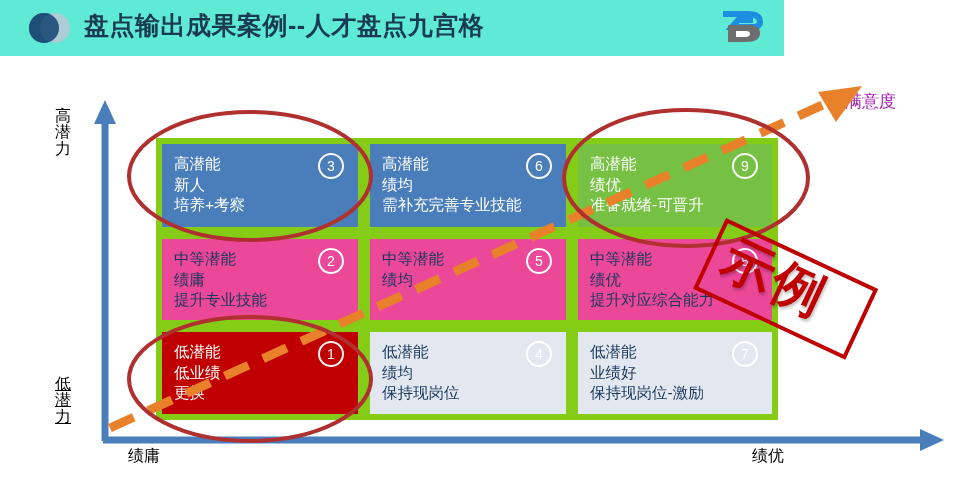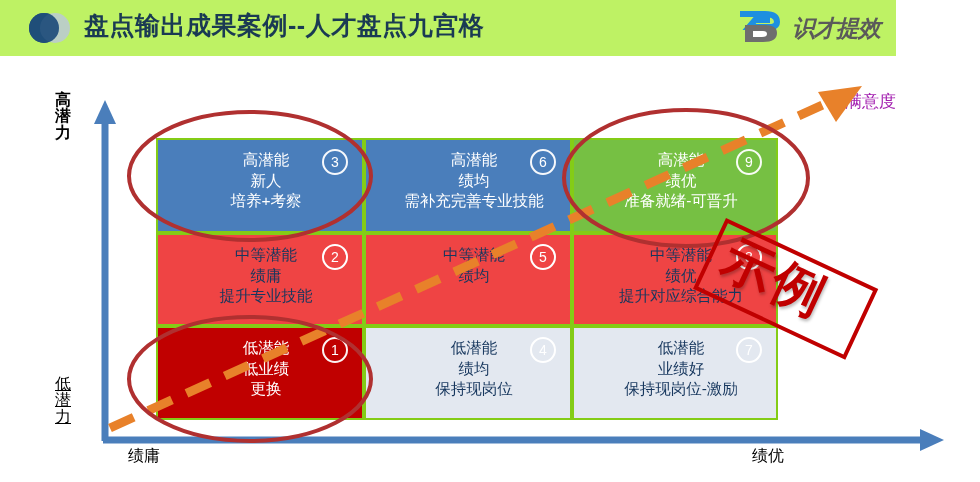--- a/index.html
+++ b/index.html
@@ -12,22 +12,22 @@
     background: #ffffff;
     font-family: "Liberation Sans", "DejaVu Sans", sans-serif;
     overflow: hidden;
     position: relative;
   }
 
   
   .slide-header {
     position: absolute;
     left: 0; top: 0;
-    width: 896px; height: 56px;
-    background: #bef264;
+    width: 784px; height: 56px;
+    background: #5eead4;
     display: flex;
     align-items: center;
   }
   .header-logo-mark {
     position: absolute;
     left: 28px; top: 6px;
     width: 44px; height: 44px;
   }
   .header-title {
     position: absolute;
@@ -77,21 +77,21 @@
     color: #000000;
     line-height: 1.02;
     white-space: nowrap;
   }
   .axis-label-vertical {
     width: 18px;
     text-align: center;
     white-space: normal;
     word-break: break-all;
   }
-  .label-high-potential { left: 54px; top: 36px; font-weight: bold; }
+  .label-high-potential { left: 54px; top: 52px; }
   .label-low-potential  { left: 54px; top: 320px; text-decoration: underline; }
   .label-perf-low  { left: 128px; top: 392px; }
   .label-perf-high { left: 752px; top: 392px; }
 
   .satisfaction-label {
     position: absolute;
     left: 845px; top: 34px;
     font-size: 17px;
     color: #a21caf;
     white-space: nowrap;
@@ -104,23 +104,22 @@
     width: 622px; height: 282px;
     display: grid;
     grid-template-columns: 208px 208px 206px;
     grid-template-rows: 95px 93px 94px;
     gap: 0;
   }
   .cell {
     position: relative;
     box-sizing: border-box;
     padding: 10px 0 0 12px;
-    border: 2px solid #84cc16;
+    border: 6px solid #84cc16;
     overflow: hidden;
-    text-align: center;
   }
   .cell-text {
     font-size: 15.5px;
     line-height: 1.33;
     white-space: pre-line;
     position: relative;
     z-index: 2;
   }
   .cell-badge {
     position: absolute;
@@ -136,21 +135,21 @@
     z-index: 3;
     box-sizing: border-box;
   }
   
   .cell.blue      { background: #4A7EBB; }
   .cell.blue .cell-text { color: #ffffff; }
   .cell.green     { background: #76C043; }
   .cell.green .cell-text { color: #ffffff; }
   .cell.red       { background: #C00000; }
   .cell.red .cell-text { color: #ffffff; }
-  .cell.lightgray { background: #ef4444; }
+  .cell.lightgray { background: #ec4899; }
   .cell.lightgray .cell-text { color: #17375E; }
   .cell.palegray  { background: #E3E8F0; }
   .cell.palegray .cell-text { color: #17375E; }
   .cell.lightgray .cell-badge,
   .cell.palegray .cell-badge {
     border-color: #ffffff;
     color: #ffffff;
   }
 
   
@@ -198,21 +197,20 @@
   </svg>
 
   <div class="header-title">盘点输出成果案例--人才盘点九宫格</div>
 
   <div class="brand-logo">
     <svg class="brand-mark" viewBox="0 0 46 34">
       <path d="M4 3 L26 3 Q38 3 38 11 Q38 15 33 16 L10 16 L16 9 L28 9" fill="none" stroke="#1E8FE0" stroke-width="6" stroke-linecap="square"></path>
       <path d="M6 14 L26 14 Q38 14 38 22 Q38 31 24 31 L6 31 Z" fill="#6E6E6E"></path>
       <path d="M14 20 L24 20 Q28 20 28 23 Q28 26 23 26 L14 26 Z" fill="#ffffff"></path>
     </svg>
-    <div class="brand-text">识才提效</div>
   </div>
 </div>
 
 <div class="chart-area">
 
   <svg class="axis-svg" viewBox="0 0 980 426">
 
     <g>
       <line x1="105" y1="385" x2="105" y2="62" stroke="#4A7EBB" stroke-width="7"></line>
       <polygon points="105,44 94,68 116,68" fill="#4A7EBB"></polygon>

